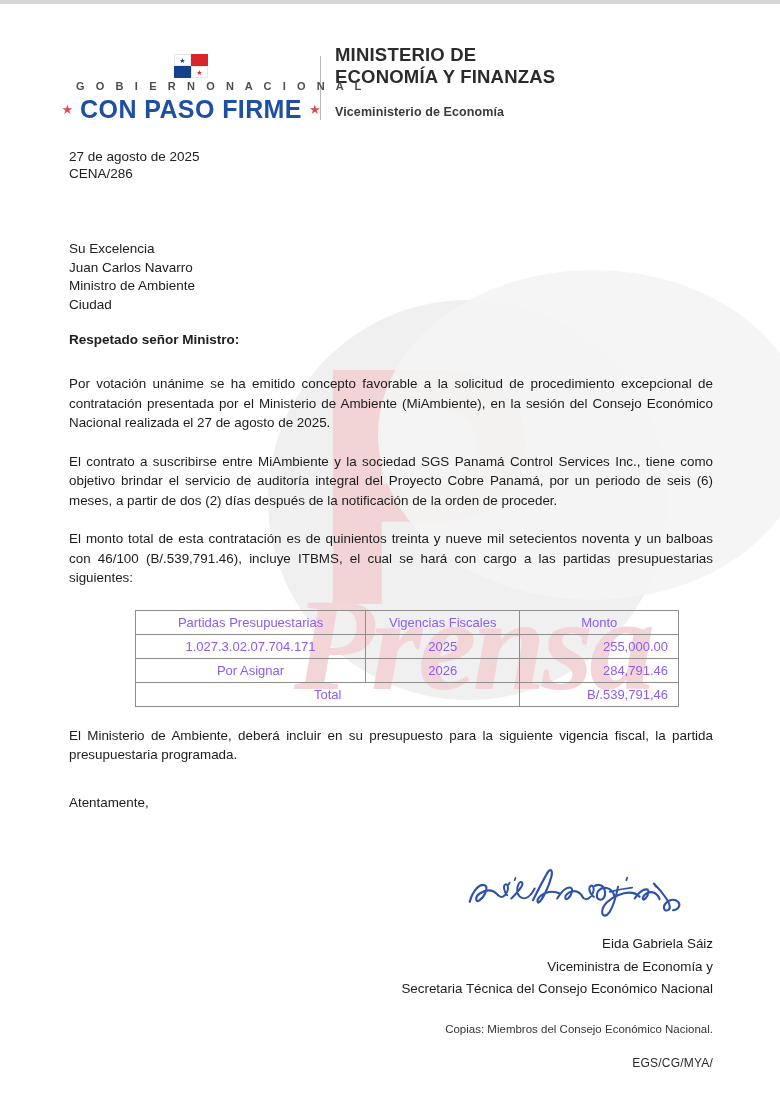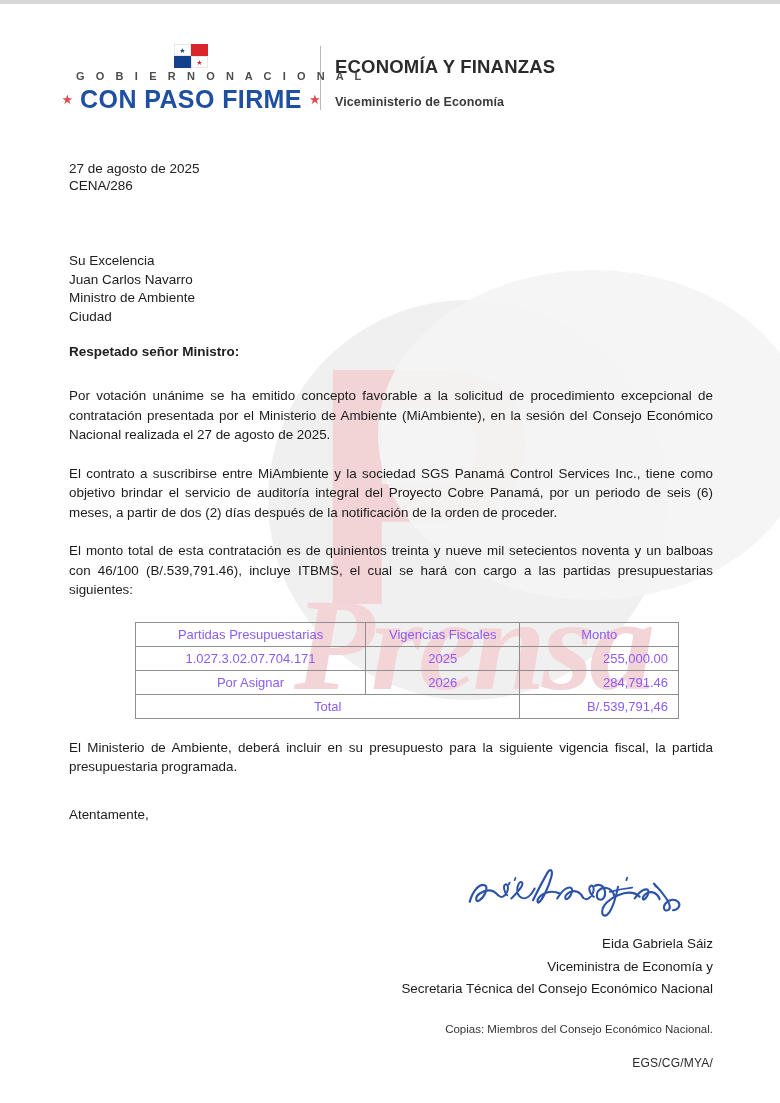--- a/index.html
+++ b/index.html
@@ -166,21 +166,21 @@
     color: #3a3a3a;
     letter-spacing: .1px;
     line-height: 16px;
     margin-top: 16px;
   }
 
   
   .body-area {
     position: absolute;
     left: 69px;
-    top: 160px;
+    top: 148px;
     width: 644px;
   }
   .meta-line {
     font-size: 13.5px;
     line-height: 17px;
     color: #202020;
   }
   .addressee {
     margin-top: 58px;
     font-size: 13.5px;
@@ -288,20 +288,21 @@
         <div class="paso-row">
           <span class="paso-star">★</span>
           <span class="paso-text">CON PASO FIRME</span>
           <span class="paso-star">★</span>
         </div>
       </div>
 
       <div class="divider"></div>
 
       <div class="min-block">
+        <div class="min-l1">MINISTERIO DE</div>
         <div class="min-l2">ECONOMÍA Y FINANZAS</div>
         <div class="min-l3">Viceministerio de Economía</div>
       </div>
 
     </div>
 
     <div class="body-area">
 
       <div class="meta-line">27 de agosto de 2025</div>
       <div class="meta-line">CENA/286</div>

